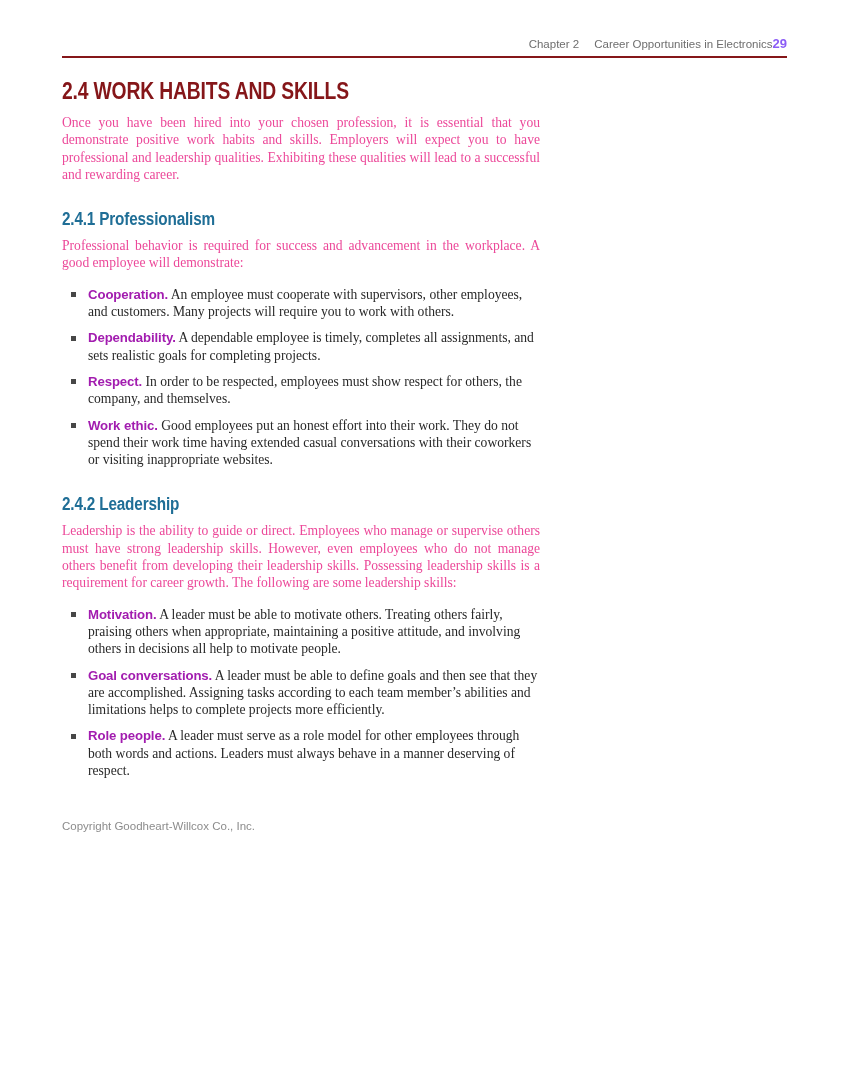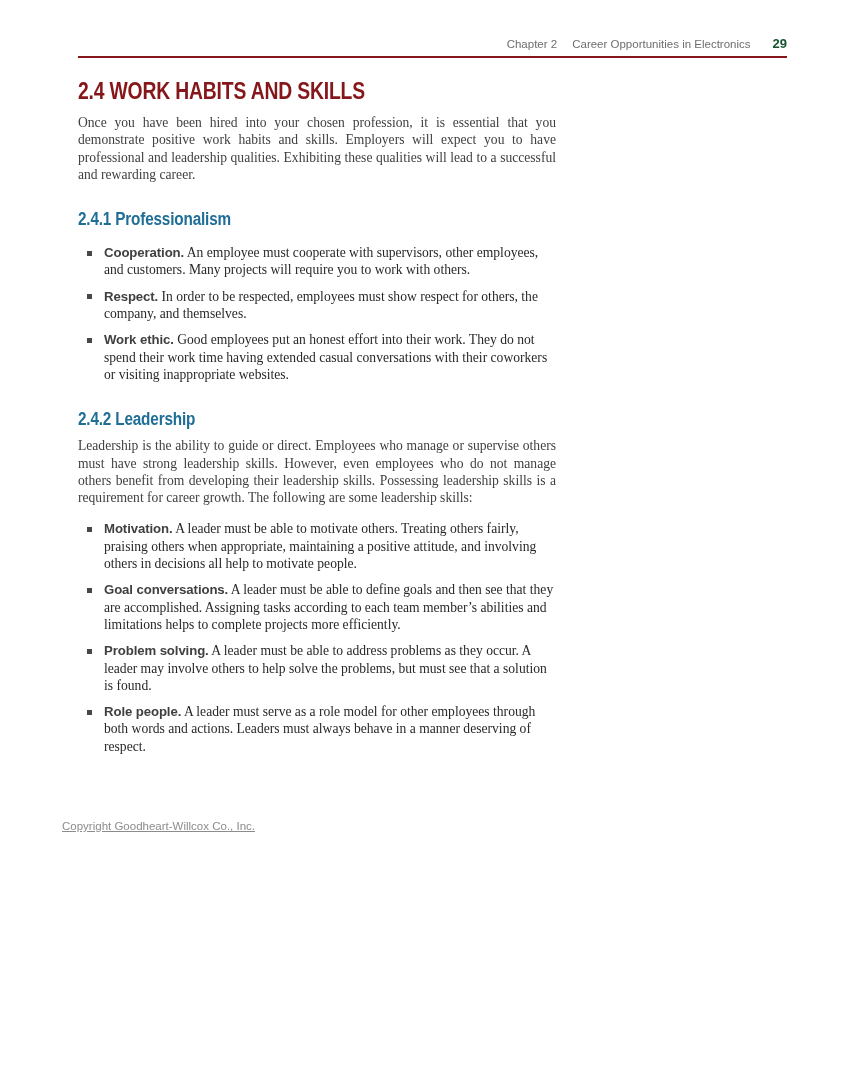--- a/index.html
+++ b/index.html
@@ -5,36 +5,35 @@
   * { box-sizing: border-box; }
   html, body { margin: 0; padding: 0; background: #ffffff; }
   .page {
     width: 849px;
     height: 868px;
     background: #ffffff;
     position: relative;
     overflow: hidden;
     font-family: "Liberation Serif", "DejaVu Serif", serif;
     color: #282828;
-    padding-left: 16px;
   }
   .content { padding: 36px 62px 0 62px; }
 
   
   .header-row {
     display: flex;
     justify-content: flex-end;
     align-items: baseline;
     font-family: "Liberation Sans", sans-serif;
     font-size: 11.5px;
     color: #6e6e6e;
   }
   .header-chapter { margin-right: 15px; }
-  .header-title  { margin-right: 22px; }
-  .page-number   { font-weight: 700; font-size: 13px; color: #14532d; }
+  .header-title  { }
+  .page-number   { font-weight: 700; font-size: 13px; color: #8b5cf6; }
   .rule { height: 2px; background: #851619; margin-top: 5px; }
 
   
   h1.section-heading {
     margin: 20px 0 9px 0;
     font-family: "Liberation Sans", sans-serif;
     font-weight: 700;
     font-size: 23px;
     letter-spacing: -0.2px;
     color: #851619;
@@ -54,21 +53,21 @@
     white-space: nowrap;
   }
 
   
   .para {
     width: 478px;
     margin: 0;
     font-size: 13.6px;
     line-height: 17.3px;
     text-align: justify;
-    color: #404040;
+    color: #ec4899;
   }
 
   
   ul.bullets {
     list-style: none;
     margin: 14px 0 24px 0;
     padding: 0 0 0 26px;
     width: 478px;
   }
   ul.bullets li {
@@ -86,32 +85,31 @@
     top: 6.5px;
     width: 5px;
     height: 5px;
     background: #474747;
   }
   .term {
     font-family: "Liberation Sans", sans-serif;
     font-weight: 700;
     font-size: 13.2px;
     letter-spacing: -0.1px;
-    color: #404040;
+    color: #a21caf;
   }
 
   
   .footer {
     position: absolute;
     left: 62px;
     bottom: 36px;
     font-family: "Liberation Sans", sans-serif;
     font-size: 11.5px;
     color: #8c8c8c;
-    text-decoration: underline;
   }
 </style>
 </head>
 <body>
 
 <div class="page">
   <div class="content">
 
     <header>
       <div class="header-row">
@@ -119,25 +117,30 @@
         <span class="header-title">Career Opportunities in Electronics</span>
         <span class="page-number">29</span>
       </div>
       <div class="rule"></div>
     </header>
 
     <h1 class="section-heading">2.4 WORK HABITS AND SKILLS</h1>
     <p class="para">Once you have been hired into your chosen profession, it is essential that you demonstrate positive work habits and skills. Employers will expect you to have professional and leadership qualities. Exhibiting these qualities will lead to a successful and rewarding career.</p>
 
     <h2 class="subsection-heading">2.4.1 Professionalism</h2>
+    <p class="para">Professional behavior is required for success and advancement in the workplace. A good employee will demonstrate:</p>
 
     <ul class="bullets">
       <li>
         <span class="term">Cooperation.</span>
         <span>An employee must cooperate with supervisors, other employees, and customers. Many projects will require you to work with others.</span>
+      </li>
+      <li>
+        <span class="term">Dependability.</span>
+        <span>A dependable employee is timely, completes all assignments, and sets realistic goals for completing projects.</span>
       </li>
       <li>
         <span class="term">Respect.</span>
         <span>In order to be respected, employees must show respect for others, the company, and themselves.</span>
       </li>
       <li>
         <span class="term">Work ethic.</span>
         <span>Good employees put an honest effort into their work. They do not spend their work time having extended casual conversations with their coworkers or visiting inappropriate websites.</span>
       </li>
     </ul>
@@ -148,24 +151,20 @@
     <ul class="bullets">
       <li>
         <span class="term">Motivation.</span>
         <span>A leader must be able to motivate others. Treating others fairly, praising others when appropriate, maintaining a positive attitude, and involving others in decisions all help to motivate people.</span>
       </li>
       <li>
         <span class="term">Goal conversations.</span>
         <span>A leader must be able to define goals and then see that they are accomplished. Assigning tasks according to each team member’s abilities and limitations helps to complete projects more efficiently.</span>
       </li>
       <li>
-        <span class="term">Problem solving.</span>
-        <span>A leader must be able to address problems as they occur. A leader may involve others to help solve the problems, but must see that a solution is found.</span>
-      </li>
-      <li>
         <span class="term">Role people.</span>
         <span>A leader must serve as a role model for other employees through both words and actions. Leaders must always behave in a manner deserving of respect.</span>
       </li>
     </ul>
 
   </div>
 
   <div class="footer">Copyright Goodheart-Willcox Co., Inc.</div>
 </div>
 

